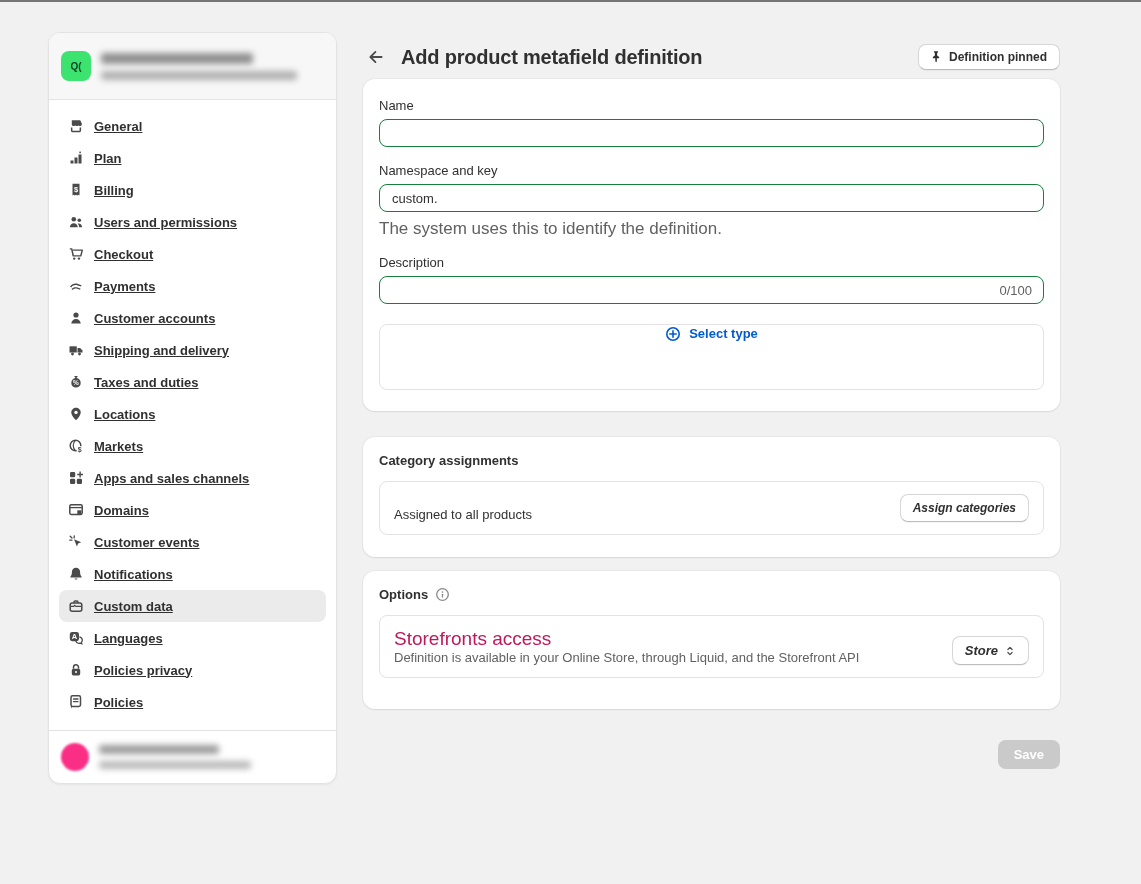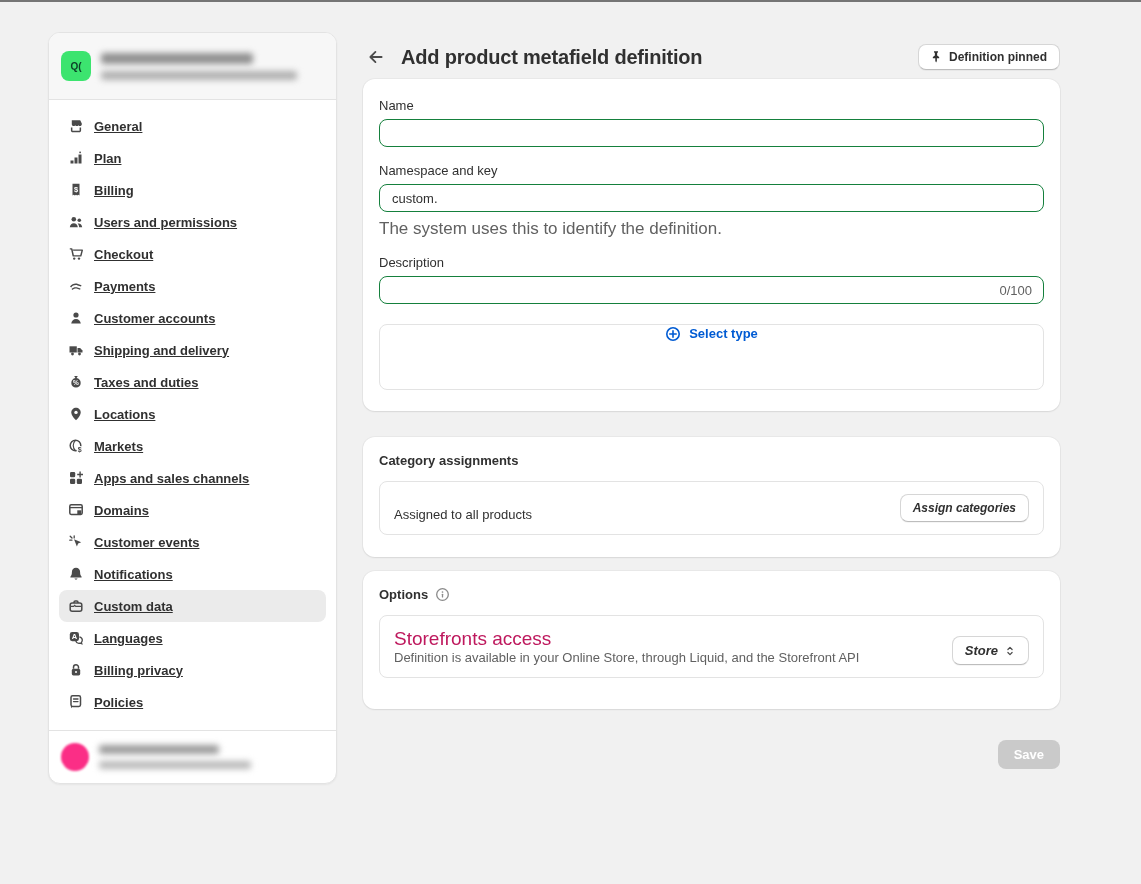--- a/index.html
+++ b/index.html
@@ -289,21 +289,21 @@
         </svg>
       <span>Languages</span>
     </div>
 
     <div class="sb-item">
       <svg class="ic" viewBox="0 0 16 16">
           <rect x="3.8" y="6.8" width="8.4" height="6.6" rx="1.6" fill="currentColor"></rect>
           <path d="M5.5 6.8V5.2a2.5 2.5 0 015 0v1.6" fill="none" stroke="currentColor" stroke-width="1.5"></path>
           <circle cx="8" cy="10" r="1" fill="#fff"></circle>
         </svg>
-      <span>Billing privacy</span>
+      <span>Policies privacy</span>
     </div>
 
     <div class="sb-item">
       <svg class="ic" viewBox="0 0 16 16">
           <rect x="3" y="1.8" width="9.5" height="10.6" rx="1.6" fill="none" stroke="currentColor" stroke-width="1.5"></rect>
           <path d="M5.5 5h4.5M5.5 7.6h4.5" stroke="currentColor" stroke-width="1.3" stroke-linecap="round"></path>
           <path d="M5 12l-2 2.2V12z" fill="currentColor"></path>
         </svg>
       <span>Policies</span>
     </div>

